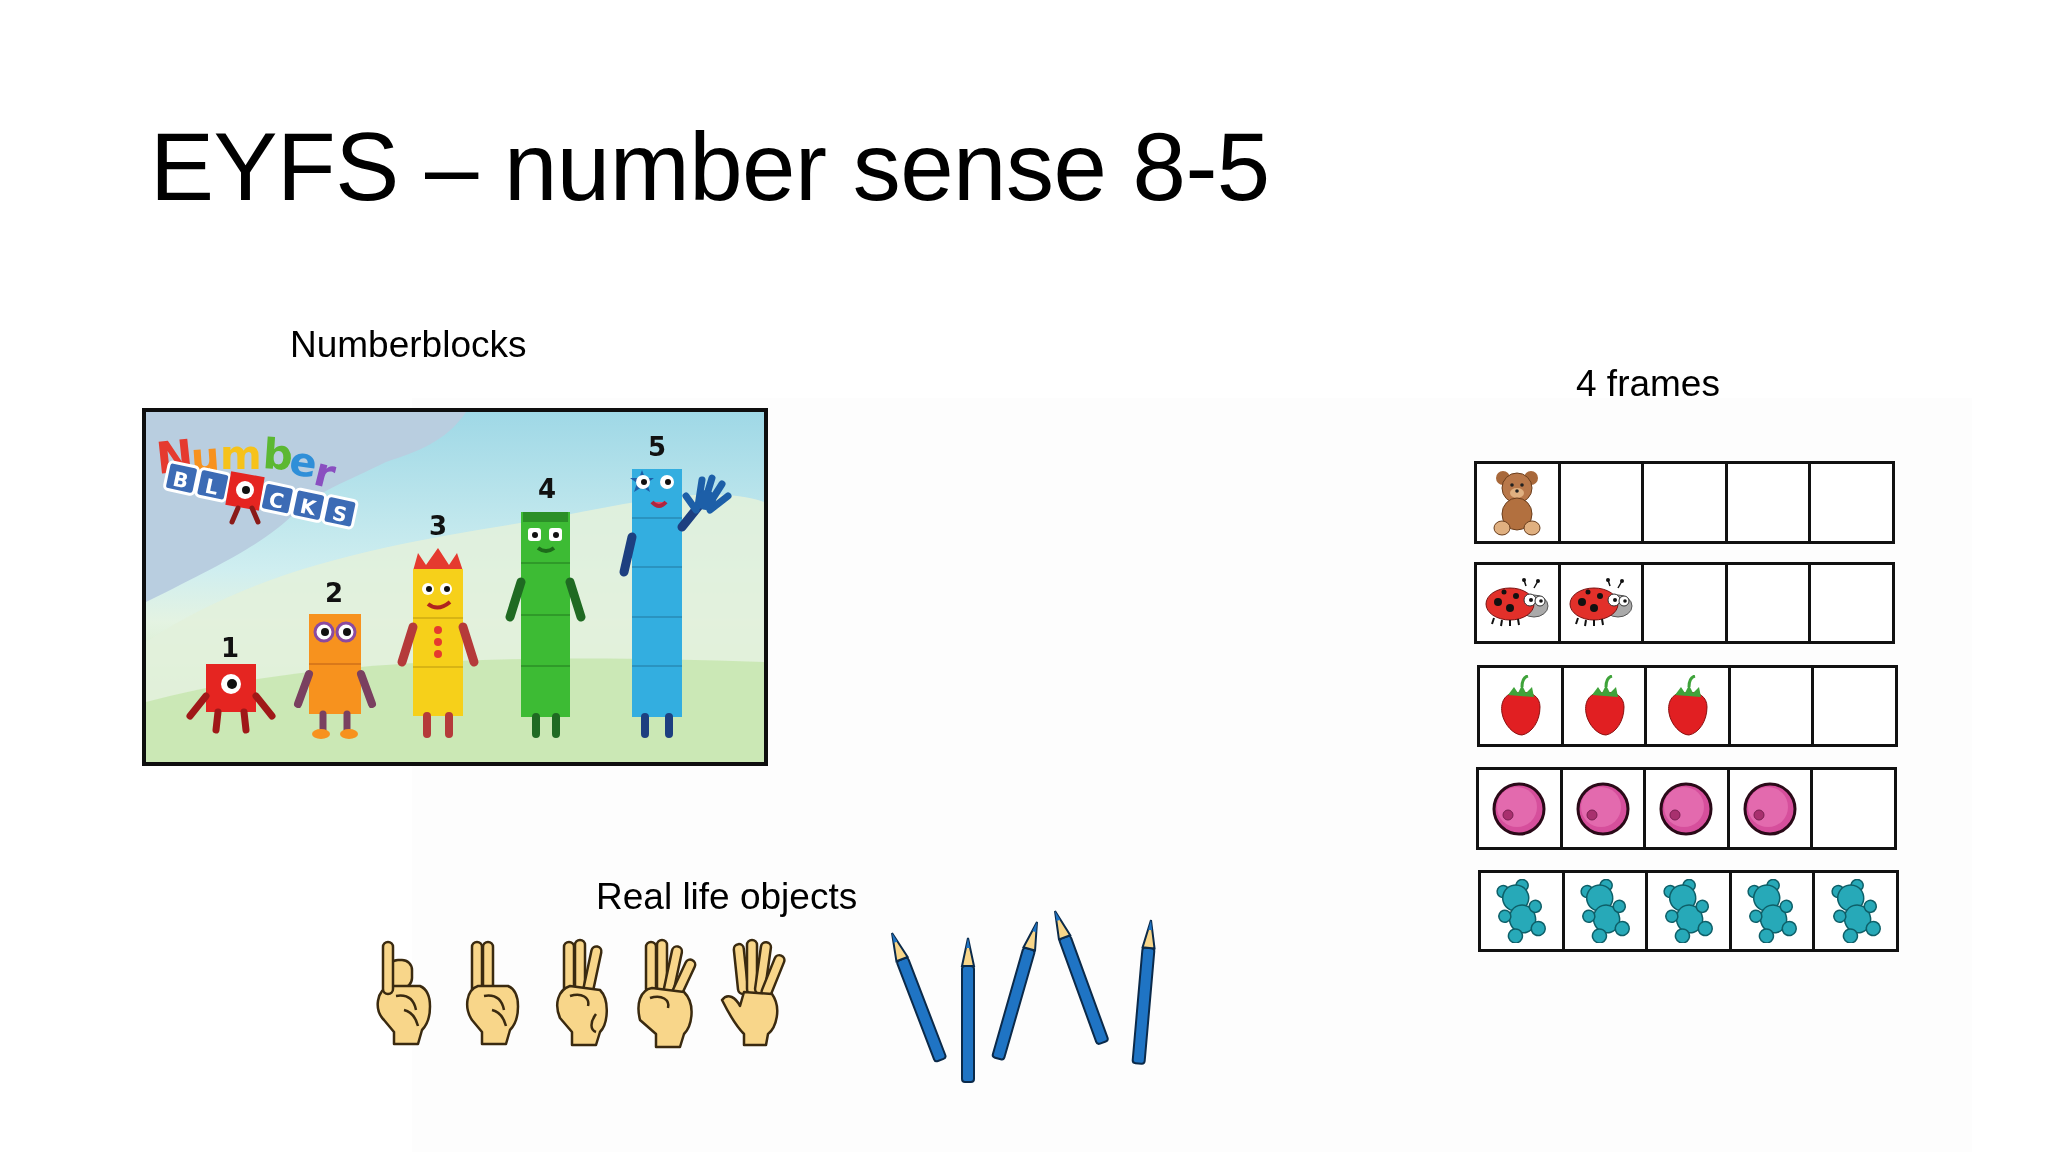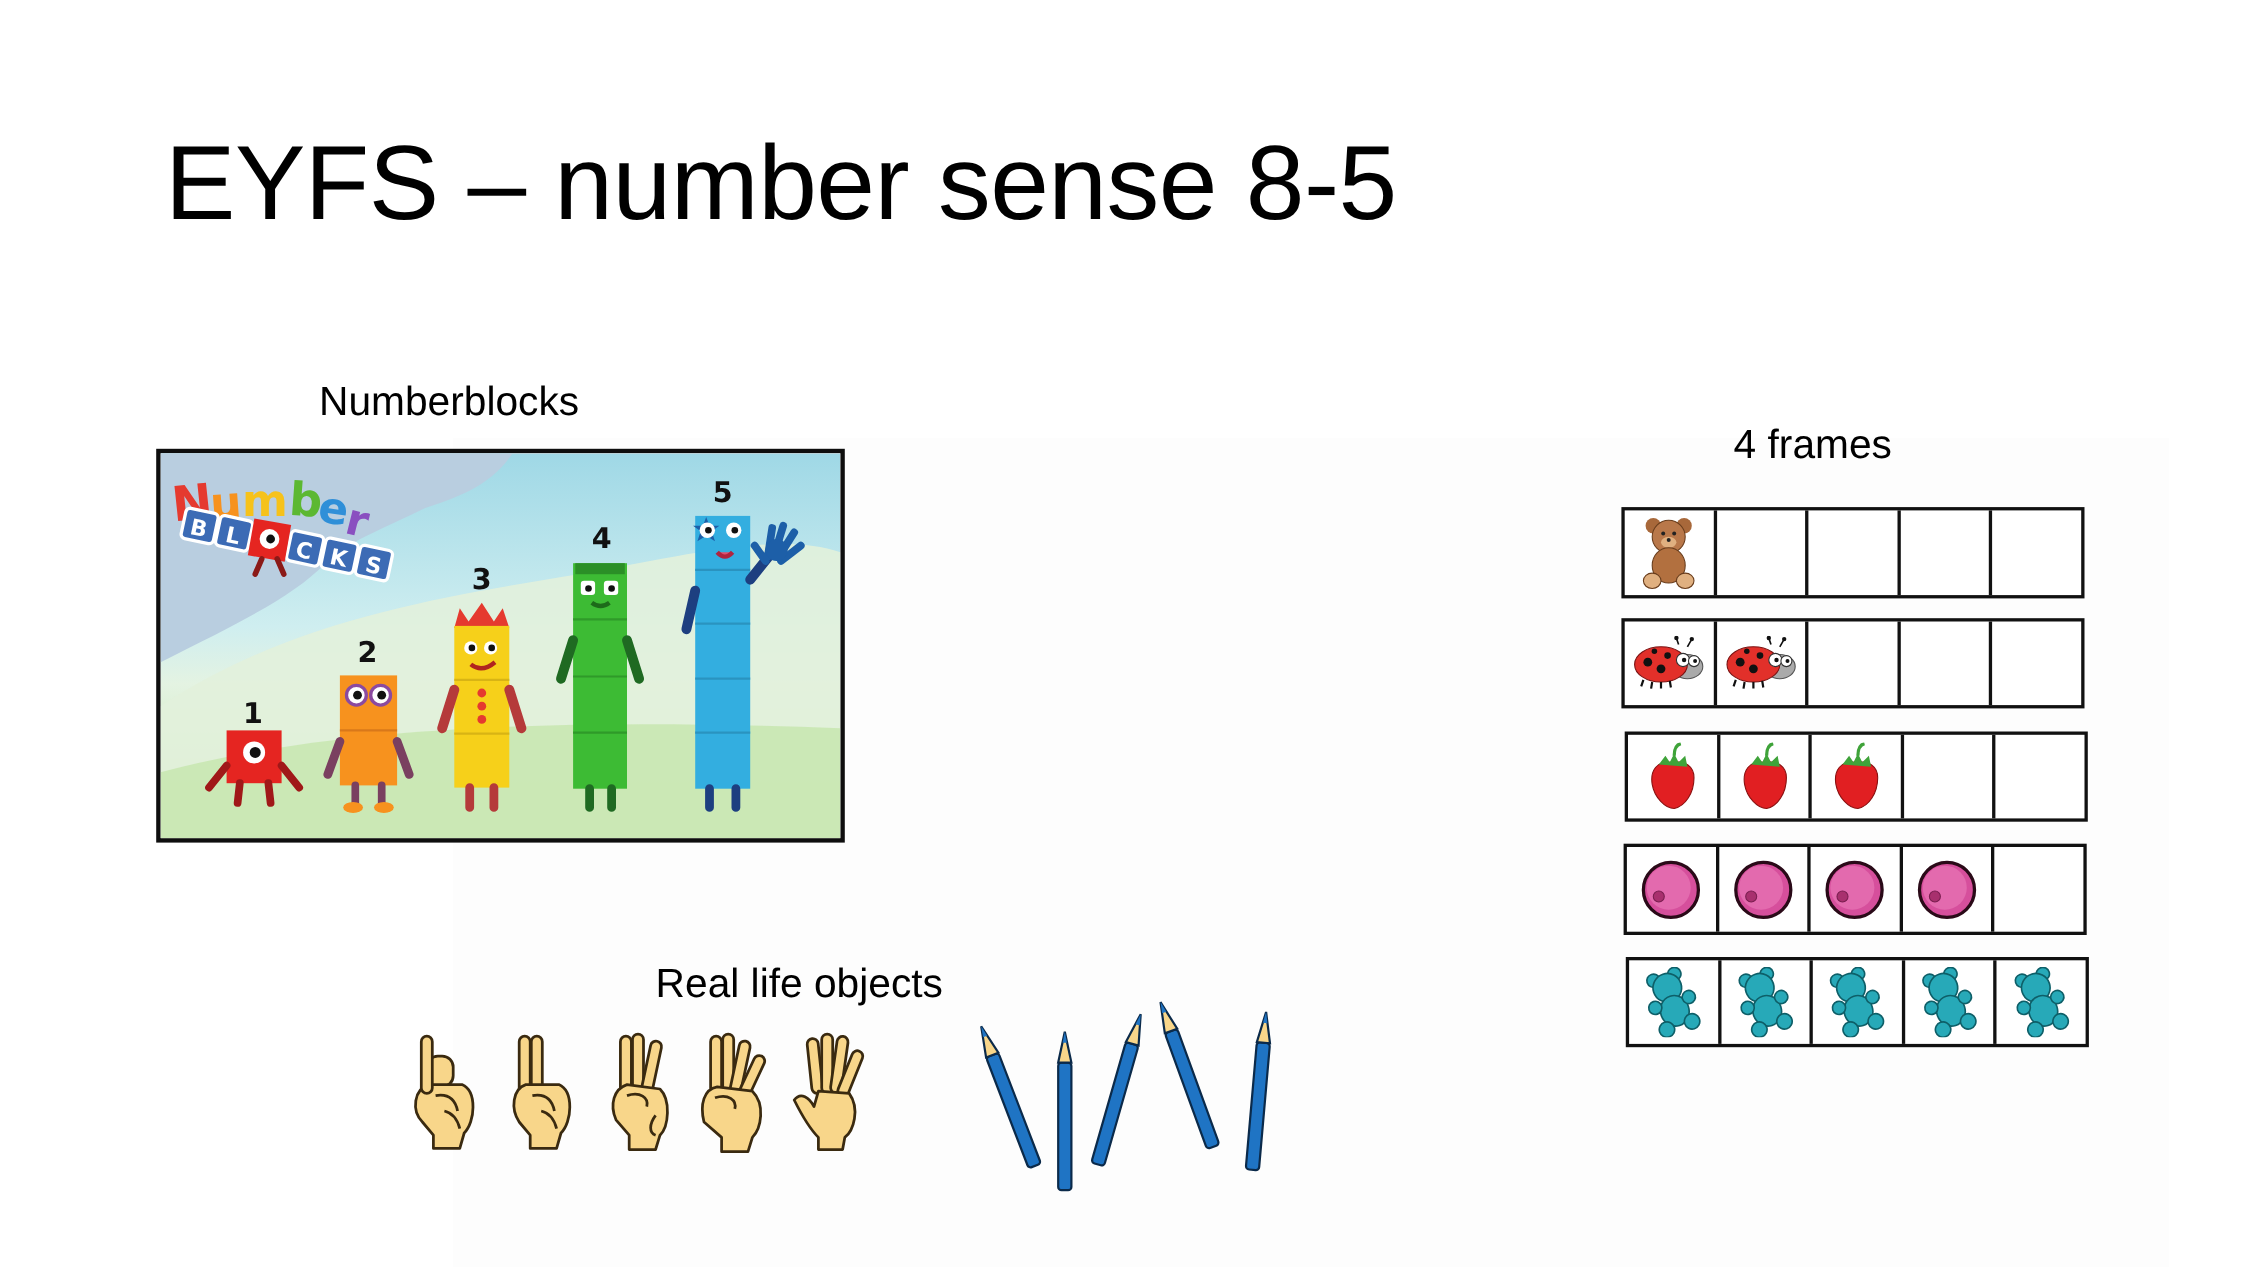--- a/index.html
+++ b/index.html
@@ -1,21 +1,21 @@
 <!DOCTYPE html>
 <html><head>
 <meta charset="utf-8">
 <style>
   html, body { margin:0; padding:0; background:#ffffff; }
   body { width:2048px; height:1152px; position:relative; overflow:hidden;
          font-family:"Liberation Sans", sans-serif; color:#000; }
   .abs { position:absolute; }
   .faint-bg { position:absolute; left:412px; top:398px; width:1560px; height:754px; background:#fdfdfd; }
   .title { left:150px; top:112px; font-size:96px; line-height:110px; white-space:nowrap; letter-spacing:-0.5px; }
-  .label { font-size:37px; line-height:42px; white-space:nowrap;margin-top:20px; }
+  .label { font-size:37px; line-height:42px; white-space:nowrap; }
 
   
   .nb-frame { left:142px; top:408px; width:618px; height:350px; border:4px solid #0e0e0e; overflow:hidden; }
   .nb-frame svg { display:block; }
 
   
   .frame-row { position:absolute; display:flex; border:3px solid #111; box-sizing:border-box; background:#fff; }
   .frame-cell { flex:1; border-right:3px solid #111; display:flex; align-items:center; justify-content:center; }
   .frame-cell:last-child { border-right:none; }
   .frame-cell svg { display:block; }
@@ -142,21 +142,21 @@
       <path d="M506,90 Q513,98 520,90" stroke="#b0243f" stroke-width="4" fill="#e05070"></path>
       <path d="M486,125 L478,160" stroke="#1d3f80" stroke-width="9" stroke-linecap="round"></path>
       <path d="M536,115 L556,90" stroke="#1d3f80" stroke-width="9" stroke-linecap="round"></path>
       <path d="M552,94 L556,68 M558,92 L566,66 M562,94 L576,72 M564,98 L582,84 M550,98 L540,84" stroke="#1d5fa8" stroke-width="7" stroke-linecap="round"></path>
       <circle cx="560" cy="88" r="10" fill="#1d5fa8"></circle>
       <path d="M499,305 L499,322 M523,305 L523,322" stroke="#1d3f80" stroke-width="8" stroke-linecap="round"></path>
     </g>
   </svg>
 </div>
 
-<div class="abs label" style="left:596px; top:853px;">Real life objects</div>
+<div class="abs label" style="left:596px; top:876px;">Real life objects</div>
 
 <svg class="abs" style="left:360px; top:900px;" width="850" height="200" viewBox="0 0 850 200" xmlns="http://www.w3.org/2000/svg">
   <g stroke="#3a2a10" stroke-width="2.5" stroke-linejoin="round" fill="#f8d68a">
 
     <g>
       <rect x="28" y="60" width="24" height="28" rx="10"></rect>
       <path d="M24,120 C14,110 16,90 30,86 L60,86 C74,92 72,120 62,130 L58,144 L34,144 L34,132 Z"></path>
       <rect x="23" y="42" width="10" height="52" rx="5"></rect>
       <path d="M36,96 C48,94 54,100 56,110 M44,110 C52,112 56,118 58,126" fill="none"></path>
     </g>

